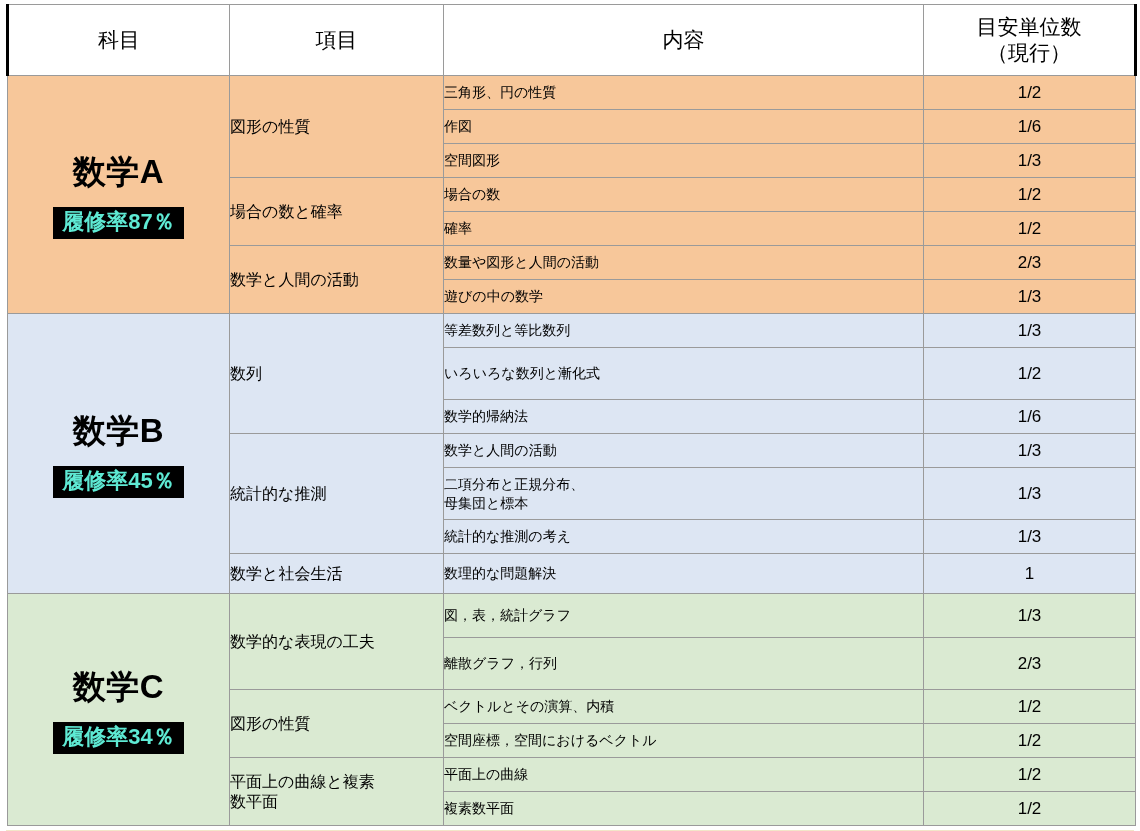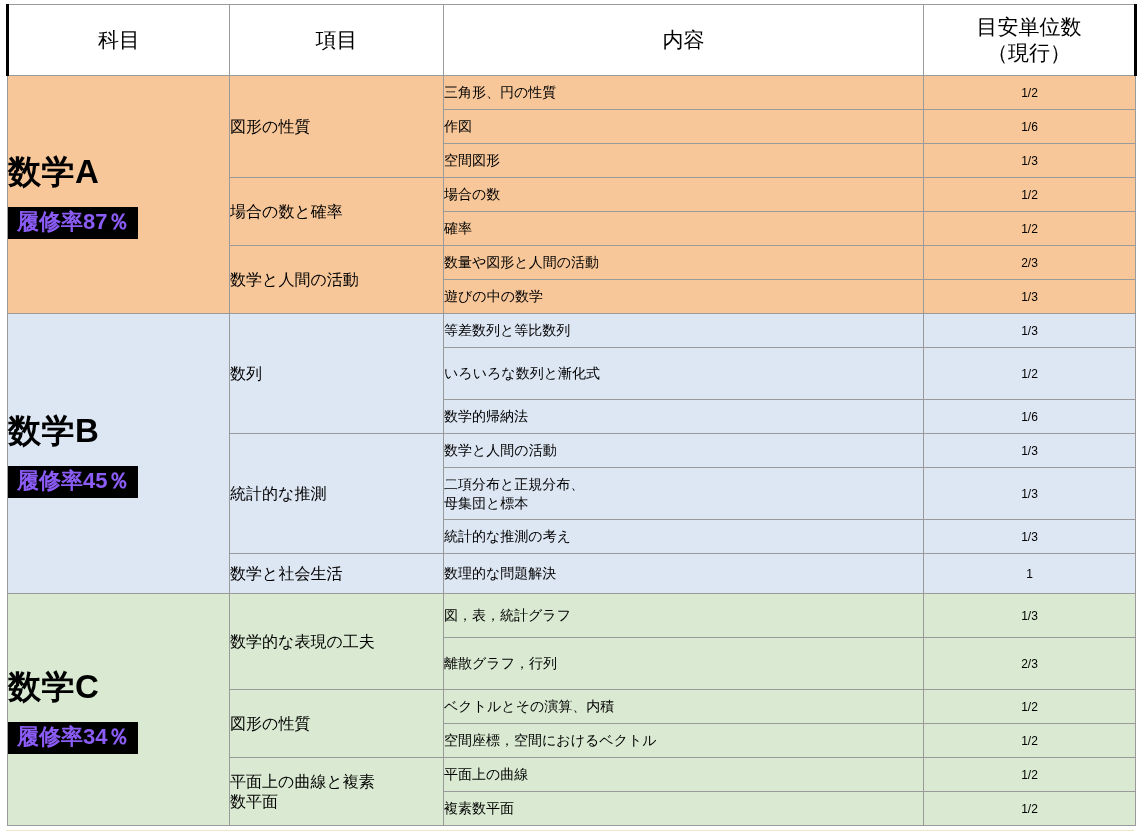--- a/index.html
+++ b/index.html
@@ -48,55 +48,55 @@
     background: #ffffff;
     border-top: 3px solid #000000;
     border-bottom: 3px solid #000000;
     line-height: 1.25;
   }
   thead td.first { border-left: 3px solid #000000; }
   thead td.last  { border-right: 3px solid #000000; }
 
   
   td.subject {
-    text-align: left;
+    text-align: center;
     vertical-align: middle;
     border-left: 3px solid #000000;
     position: relative;
   }
   td.subject .subject-name {
     font-size: 33px;
     font-weight: bold;
     letter-spacing: 0.5px;
     display: block;
     margin-bottom: 12px;
   }
   .rate-badge {
     display: inline-block;
     background: #000000;
-    color: #8b5cf6;
+    color: #5eead4;
     font-size: 22px;
     font-weight: bold;
     padding: 3px 9px 5px 9px;
     line-height: 1.1;
     white-space: nowrap;
   }
 
   td.item {
     font-size: 16px;
     padding: 6px 8px 6px 10px;
     line-height: 1.25;
   }
   td.content {
     font-size: 14px;
     padding: 6px 8px 6px 8px;
     line-height: 1.3;
   }
   td.credits {
-    font-size: 12px;
+    font-size: 17px;
     text-align: center;
     border-right: 3px solid #000000;
   }
 
   
   .g-a { background: #f7c79a; }
   .g-b { background: #dde6f3; }
   .g-c { background: #daead2; }
 
   

